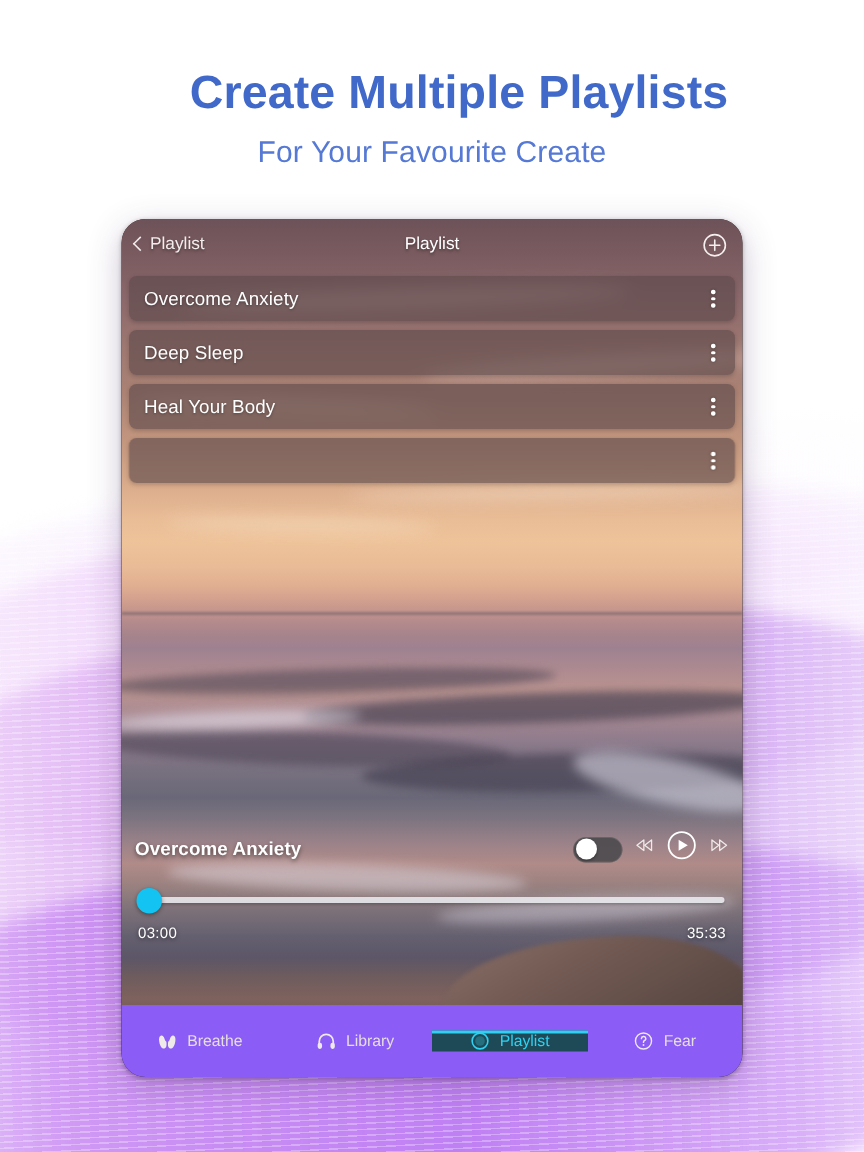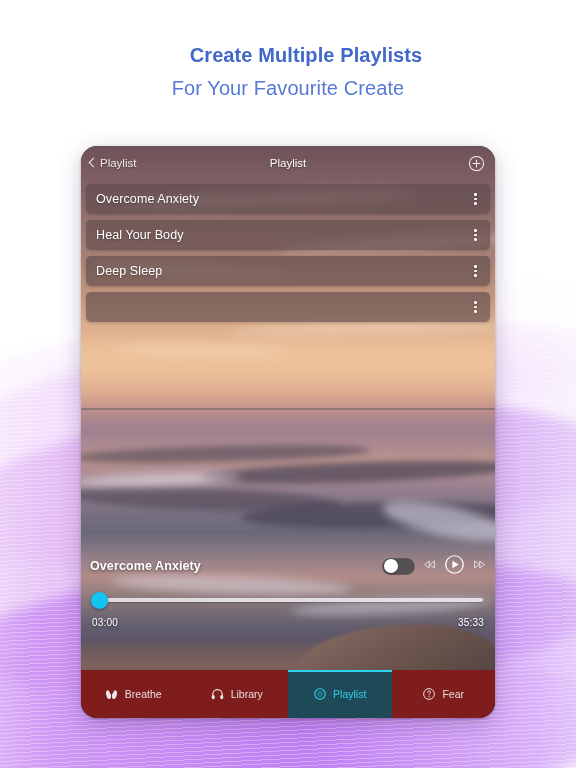--- a/index.html
+++ b/index.html
@@ -76,21 +76,21 @@
   }
 
   
   .headline {
     position: absolute;
     left: 0; right: 0; top: 43px;
     text-align: center;
     z-index: 5;
   }
   .headline h1 {
-    font-size: 20px;
+    font-size: 31px;
     font-weight: bold;
     color: #4169c9;
     letter-spacing: .1px;
     line-height: 1.22;
     margin-left: 36px;
   }
   .headline h2 {
     margin-top: 10px;
     font-size: 20px;
     font-weight: normal;
@@ -352,22 +352,23 @@
     letter-spacing: .2px;
     text-shadow: 0 1px 3px rgba(0,0,0,.6);
   }
 
   
   .tabbar {
     position: absolute;
     left: 0; right: 0; bottom: 0;
     height: 48px;
     display: flex;
-    background: #7f1d1d;
+    background: #8b5cf6;
     z-index: 5;
+    align-items: center;
   }
   .tab {
     flex: 1;
     position: relative;
     display: flex;
     align-items: center;
     justify-content: center;
     gap: 6px;
     color: #e6dedd;
     font-size: 10.5px;
@@ -442,29 +443,29 @@
     <div class="rows">
       <div class="row">
         <span class="row-title">Overcome Anxiety</span>
         <span class="row-menu">
             <i></i>
             <i></i>
             <i></i>
           </span>
       </div>
       <div class="row">
+        <span class="row-title">Deep Sleep</span>
+        <span class="row-menu">
+            <i></i>
+            <i></i>
+            <i></i>
+          </span>
+      </div>
+      <div class="row">
         <span class="row-title">Heal Your Body</span>
-        <span class="row-menu">
-            <i></i>
-            <i></i>
-            <i></i>
-          </span>
-      </div>
-      <div class="row">
-        <span class="row-title">Deep Sleep</span>
         <span class="row-menu">
             <i></i>
             <i></i>
             <i></i>
           </span>
       </div>
       <div class="row">
         <span class="row-menu">
             <i></i>
             <i></i>

